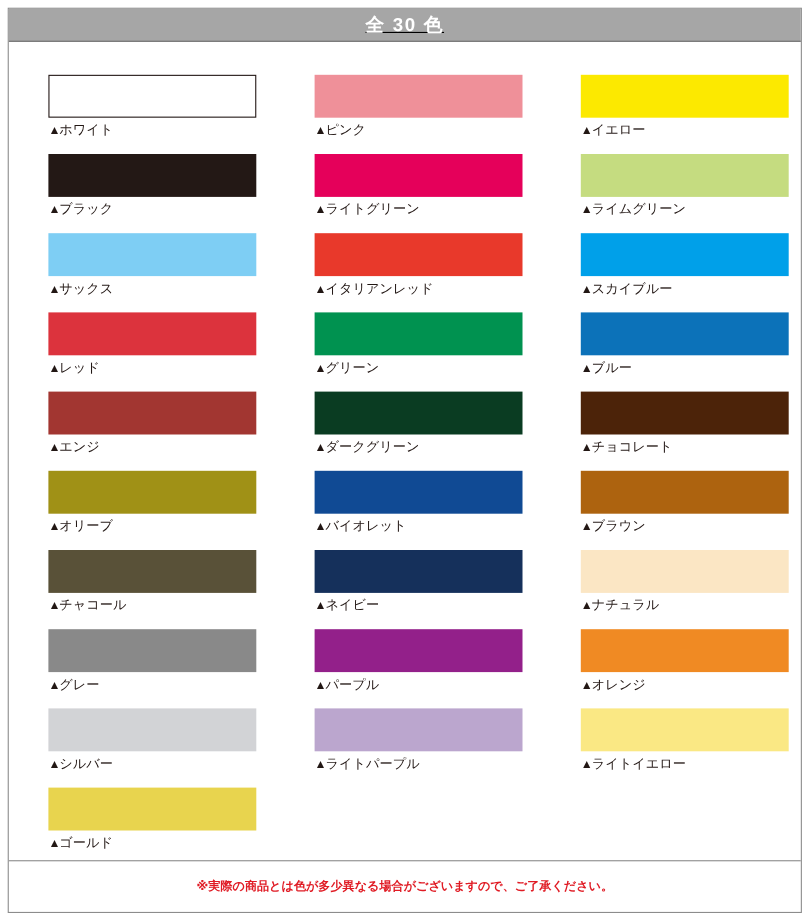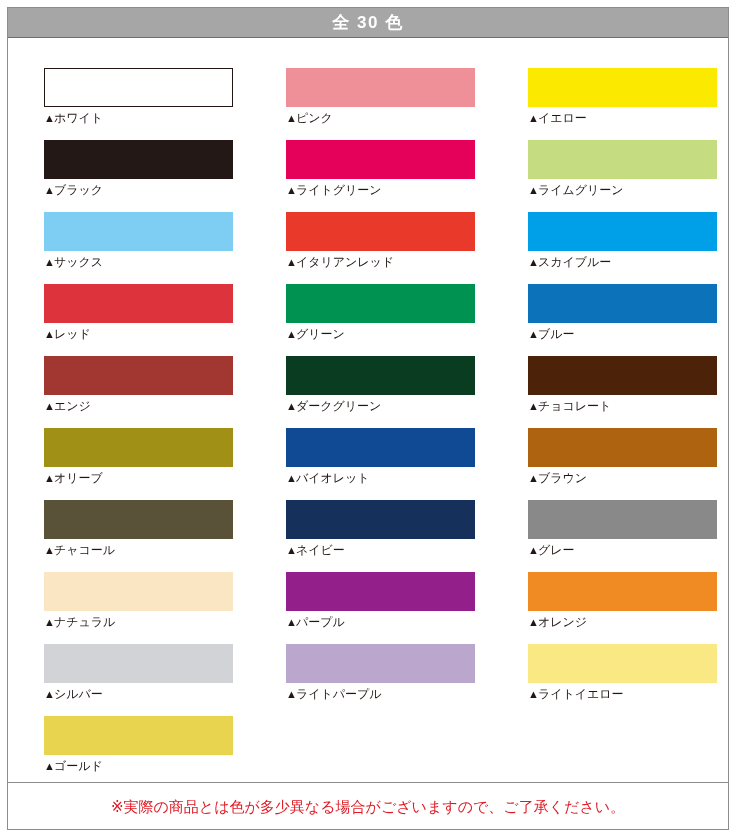--- a/index.html
+++ b/index.html
@@ -25,20 +25,21 @@
     background: #ffffff;
   }
   #header-bar {
     box-sizing: border-box;
     height: 30px;
     background: #a6a6a6;
     border-bottom: 1px solid #6e6e6e;
     display: flex;
     align-items: center;
     justify-content: center;
+    text-decoration: underline;
   }
   #header-title {
     color: #ffffff;
     font-size: 17px;
     font-weight: bold;
     letter-spacing: 1.5px;
     line-height: 1;
   }
   #swatch-grid {
     box-sizing: border-box;
@@ -80,22 +81,22 @@
     right: 0;
     bottom: 0;
     height: 46px;
     border-top: 1px solid #8c8c8c;
     display: flex;
     align-items: center;
     justify-content: center;
   }
   #footer-text {
     color: #e01b24;
-    font-size: 15px;
-    font-weight: normal;
+    font-size: 11px;
+    font-weight: bold;
     line-height: 1;
   }
 </style>
 </head>
 <body>
 
 <div id="chart-frame">
 
   <div id="header-bar">
     <span id="header-title">全 30 色</span>
@@ -176,26 +177,26 @@
       </div>
       <div class="swatch-cell">
         <div class="swatch-chip" style="background: rgb(89, 81, 56);"></div>
         <div class="swatch-label"><span class="tri">▲</span><span>チャコール</span></div>
       </div>
       <div class="swatch-cell">
         <div class="swatch-chip" style="background: rgb(21, 48, 91);"></div>
         <div class="swatch-label"><span class="tri">▲</span><span>ネイビー</span></div>
       </div>
       <div class="swatch-cell">
+        <div class="swatch-chip" style="background: rgb(251, 230, 196);"></div>
+        <div class="swatch-label"><span class="tri">▲</span><span>ナチュラル</span></div>
+      </div>
+      <div class="swatch-cell">
         <div class="swatch-chip" style="background: rgb(137, 137, 137);"></div>
         <div class="swatch-label"><span class="tri">▲</span><span>グレー</span></div>
-      </div>
-      <div class="swatch-cell">
-        <div class="swatch-chip" style="background: rgb(251, 230, 196);"></div>
-        <div class="swatch-label"><span class="tri">▲</span><span>ナチュラル</span></div>
       </div>
       <div class="swatch-cell">
         <div class="swatch-chip" style="background: rgb(147, 32, 138);"></div>
         <div class="swatch-label"><span class="tri">▲</span><span>パープル</span></div>
       </div>
       <div class="swatch-cell">
         <div class="swatch-chip" style="background: rgb(240, 138, 35);"></div>
         <div class="swatch-label"><span class="tri">▲</span><span>オレンジ</span></div>
       </div>
       <div class="swatch-cell">

